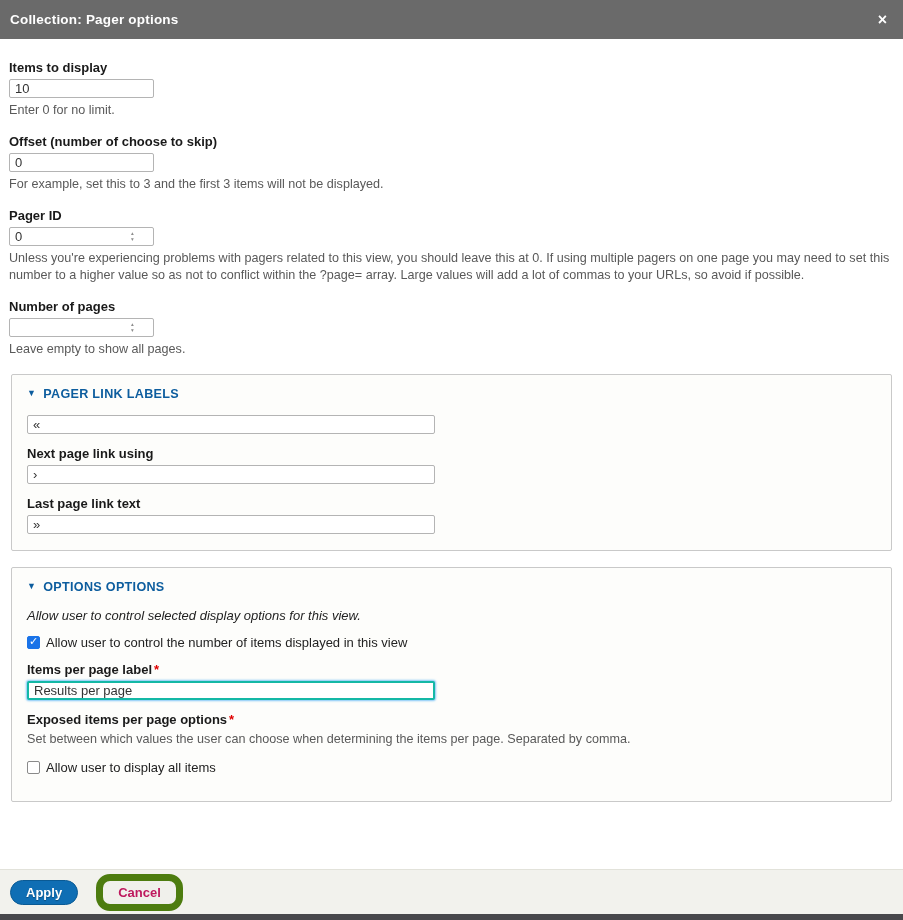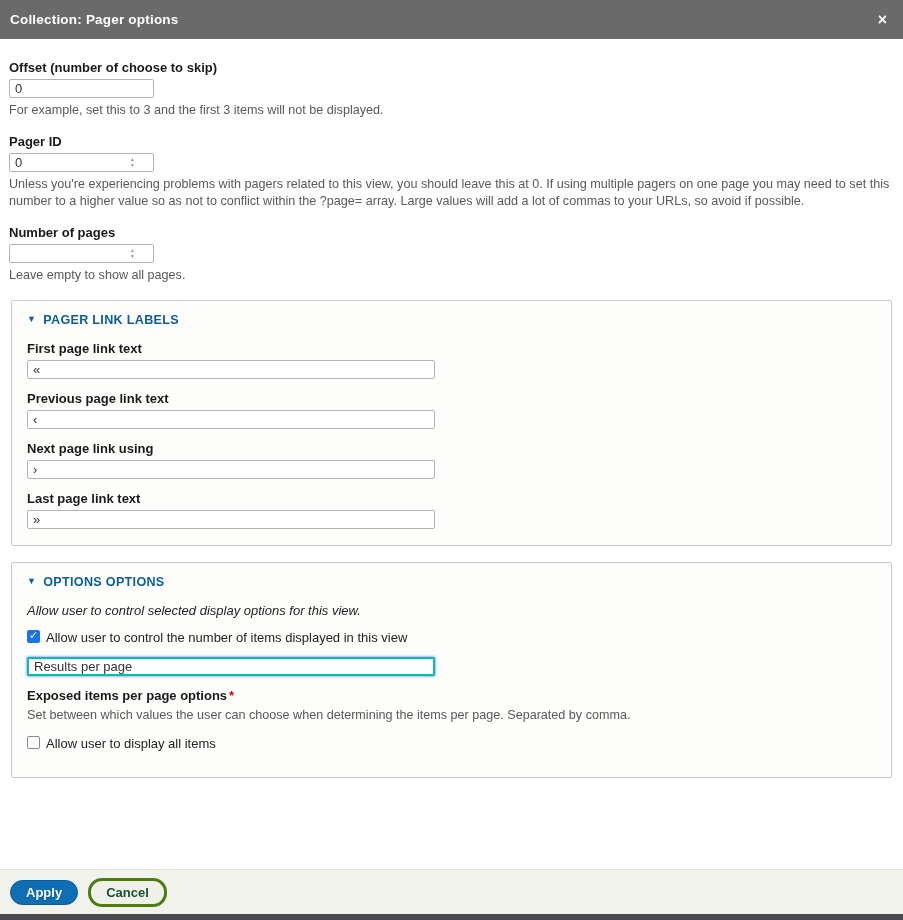--- a/index.html
+++ b/index.html
@@ -113,20 +113,21 @@
     margin-right: 7px;
     position: relative;
     top: -1px;
   }
   .fieldset .form-item { margin-bottom: 12px; }
   .fieldset .form-item:last-child { margin-bottom: 2px; }
   .fieldset .intro { margin-bottom: 12px; color: #232323; font-style: italic; }
   
   .checkbox-row {
     display: flex;
+    align-items: center;
     margin-bottom: 12px;
   }
   .checkbox {
     width: 13px;
     height: 13px;
     border: 1px solid #8a8a8a;
     border-radius: 2px;
     background: #fff;
     margin-right: 6px;
     flex: 0 0 13px;
@@ -148,58 +149,63 @@
   }
   .checkbox-row .cb-label { color: #232323; }
   
   .footer {
     flex: 0 0 45px;
     background: #f2f2ed;
     border-top: 1px solid #e2e2da;
     display: flex;
     align-items: center;
     padding: 0 10px;
-    gap: 10px;
+    gap: 18px;
   }
   .btn {
     font-family: "Liberation Sans", "DejaVu Sans", sans-serif;
     font-size: 13px;
     font-weight: bold;
     border-radius: 14px;
     padding: 4px 15px;
     cursor: pointer;
   }
   .btn-primary {
     background: #0f6eb4;
     border: 1px solid #0a5a94;
     color: #fff;
     text-shadow: 0 1px 1px rgba(0,0,0,.3);
   }
   .btn-secondary {
     background: #f0f0eb;
-    border: 3px solid #4d7c0f;
-    color: #14532d;
+    border: 7px solid #4d7c0f;
+    color: #be185d;
   }
   .bottom-strip {
     flex: 0 0 6px;
     background: #48484b;
   }
 </style>
 </head>
 <body>
 
 <div class="modal">
 
   <div class="titlebar">
     <span class="title">Collection: Pager options</span>
     <span class="close">×</span>
   </div>
 
   <div class="content">
 
+    <div class="form-item">
+      <label class="field-label">Items to display</label>
+      <input class="text-input w-small" type="text" value="10" style="">
+      <div class="description">Enter 0 for no limit.</div>
+    </div>
 
     <div class="form-item">
       <label class="field-label">Offset (number of choose to skip)</label>
       <input class="text-input w-small" type="text" value="0" style="">
       <div class="description">For example, set this to 3 and the first 3 items will not be displayed.</div>
     </div>
 
     <div class="form-item">
       <label class="field-label">Pager ID</label>
       <span class="number-wrap">
@@ -218,28 +224,23 @@
       <div class="description">Leave empty to show all pages.</div>
     </div>
 
     <div class="fieldset">
       <div class="legend">
         <span class="arrow">▼</span>
         <span>PAGER LINK LABELS</span>
       </div>
 
       <div class="form-item">
-        <label class="field-label">First page link text</label>
         <input class="text-input w-wide" type="text" value="«" style="">
       </div>
 
-      <div class="form-item">
-        <label class="field-label">Previous page link text</label>
-        <input class="text-input w-wide" type="text" value="‹" style="">
-      </div>
 
       <div class="form-item">
         <label class="field-label">Next page link using</label>
         <input class="text-input w-wide" type="text" value="›" style="">
       </div>
 
       <div class="form-item">
         <label class="field-label">Last page link text</label>
         <input class="text-input w-wide" type="text" value="»" style="">
       </div>
@@ -252,20 +253,21 @@
       </div>
 
       <div class="intro">Allow user to control selected display options for this view.</div>
 
       <div class="checkbox-row">
         <span class="checkbox" data-checked="true"></span>
         <span class="cb-label">Allow user to control the number of items displayed in this view</span>
       </div>
 
       <div class="form-item">
+        <label class="field-label"><span>Items per page label</span><span class="required-marker">*</span></label>
         <input class="text-input w-wide is-focused" type="text" value="Results per page" style="">
       </div>
 
       <div class="form-item">
         <label class="field-label"><span>Exposed items per page options</span><span class="required-marker">*</span></label>
         <div class="description">Set between which values the user can choose when determining the items per page. Separated by comma.</div>
       </div>
 
       <div class="checkbox-row">
         <span class="checkbox" data-checked="false"></span>

